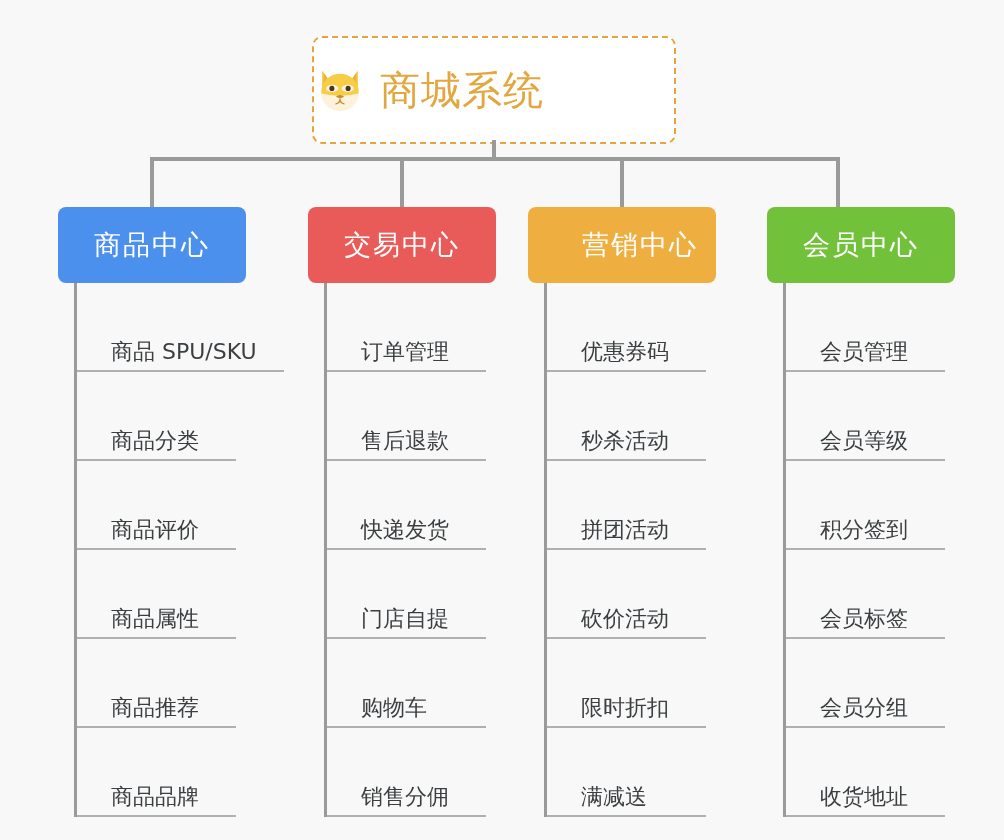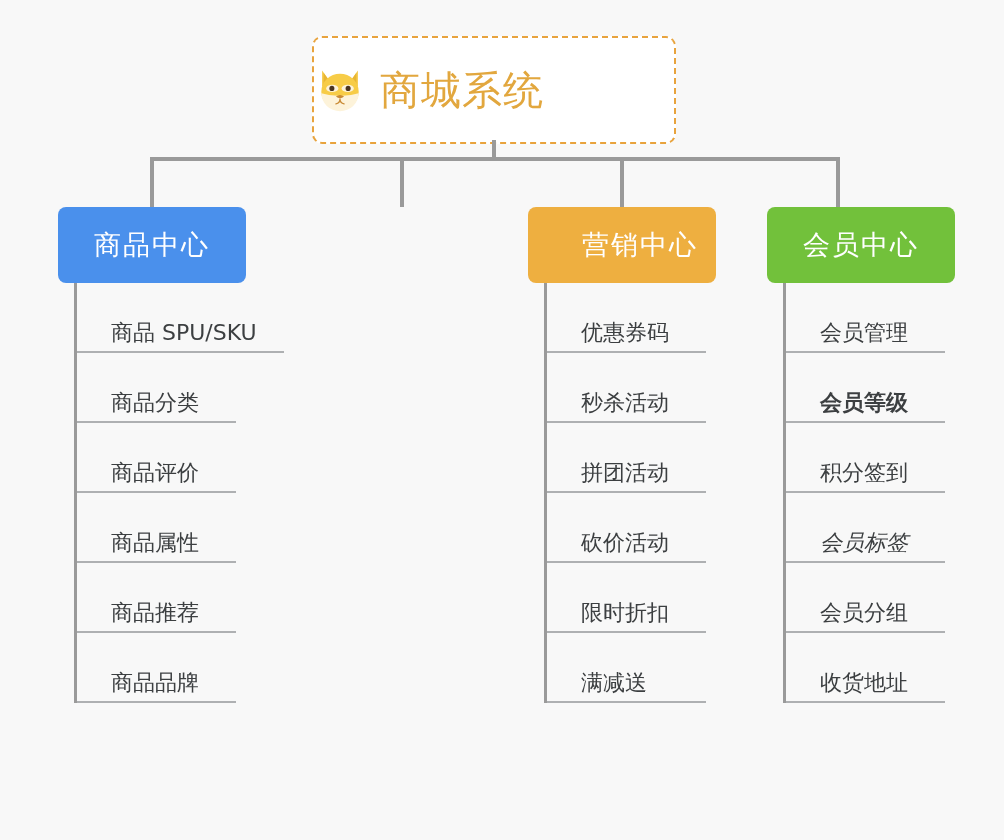--- a/index.html
+++ b/index.html
@@ -97,21 +97,21 @@
 
   
   .leaf-list {
     position: relative;
     margin-left: 16px;
     padding-left: 0;
     border-left: 3px solid #9a9a9a;
     margin-top: 0;
   }
   .leaf-item {
-    height: 70px;
+    height: 89px;
     box-sizing: border-box;
     display: flex;
     align-items: flex-end;
     border-bottom: 2px solid #aeb0b2;
     padding: 0 0 6px 34px;
     margin-right: 10px;
   }
   .leaf-label {
     font-size: 22px;
     color: #3c3f41;
@@ -170,20 +170,45 @@
         </div>
       <div class="leaf-item" style="border-bottom-color: rgb(174, 176, 178);">
           <span class="leaf-label">商品推荐</span>
         </div>
       <div class="leaf-item" style="border-bottom-color: rgb(174, 176, 178);">
           <span class="leaf-label">商品品牌</span>
         </div>
     </div>
   </div>
 
+  <div class="branch" style="left:308px;">
+    <div class="branch-header" style="background: rgb(232, 91, 88);">
+      <span>交易中心</span>
+    </div>
+    <div class="leaf-list" style="border-left-color: rgb(154, 154, 154);">
+      <div class="leaf-item" style="border-bottom-color: rgb(174, 176, 178);">
+          <span class="leaf-label">订单管理</span>
+        </div>
+      <div class="leaf-item" style="border-bottom-color: rgb(174, 176, 178);">
+          <span class="leaf-label">售后退款</span>
+        </div>
+      <div class="leaf-item" style="border-bottom-color: rgb(174, 176, 178);">
+          <span class="leaf-label">快递发货</span>
+        </div>
+      <div class="leaf-item" style="border-bottom-color: rgb(174, 176, 178);">
+          <span class="leaf-label">门店自提</span>
+        </div>
+      <div class="leaf-item" style="border-bottom-color: rgb(174, 176, 178);">
+          <span class="leaf-label">购物车</span>
+        </div>
+      <div class="leaf-item" style="border-bottom-color: rgb(174, 176, 178);">
+          <span class="leaf-label">销售分佣</span>
+        </div>
+    </div>
+  </div>
 
   <div class="branch" style="left:528px;">
     <div class="branch-header" style="background: rgb(238, 175, 64); padding-left: 36px;">
       <span>营销中心</span>
     </div>
     <div class="leaf-list" style="border-left-color: rgb(154, 154, 154);">
       <div class="leaf-item" style="border-bottom-color: rgb(174, 176, 178);">
           <span class="leaf-label">优惠券码</span>
         </div>
       <div class="leaf-item" style="border-bottom-color: rgb(174, 176, 178);">
@@ -205,27 +230,27 @@
   </div>
 
   <div class="branch" style="left:767px;">
     <div class="branch-header" style="background: rgb(114, 193, 59);">
       <span>会员中心</span>
     </div>
     <div class="leaf-list" style="border-left-color: rgb(154, 154, 154);">
       <div class="leaf-item" style="border-bottom-color: rgb(174, 176, 178);">
           <span class="leaf-label">会员管理</span>
         </div>
-      <div class="leaf-item" style="border-bottom-color: rgb(174, 176, 178); font-weight: bold;">
+      <div class="leaf-item" style="border-bottom-color: rgb(174, 176, 178);">
           <span class="leaf-label">会员等级</span>
         </div>
       <div class="leaf-item" style="border-bottom-color: rgb(174, 176, 178);">
           <span class="leaf-label">积分签到</span>
         </div>
-      <div class="leaf-item" style="border-bottom-color: rgb(174, 176, 178); font-style: italic;">
+      <div class="leaf-item" style="border-bottom-color: rgb(174, 176, 178);">
           <span class="leaf-label">会员标签</span>
         </div>
       <div class="leaf-item" style="border-bottom-color: rgb(174, 176, 178);">
           <span class="leaf-label">会员分组</span>
         </div>
       <div class="leaf-item" style="border-bottom-color: rgb(174, 176, 178);">
           <span class="leaf-label">收货地址</span>
         </div>
     </div>
   </div>

